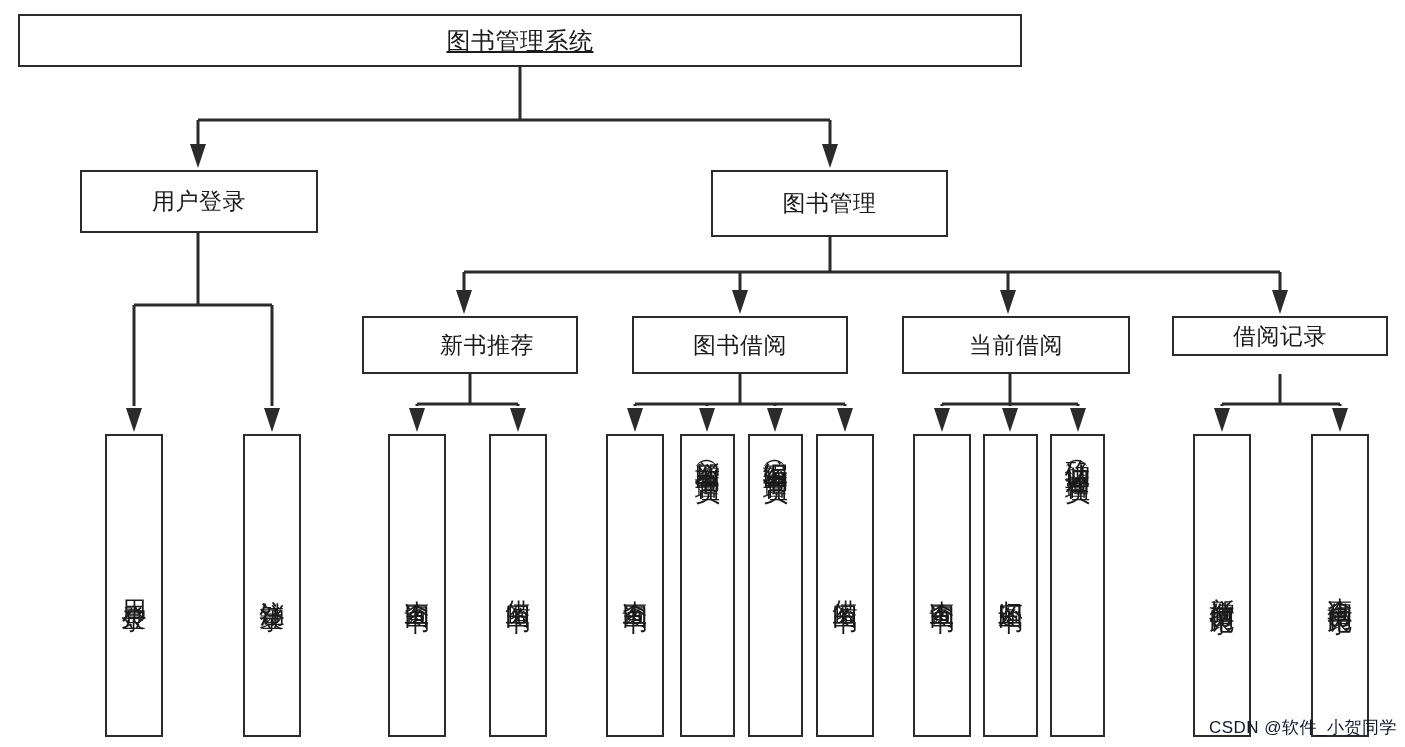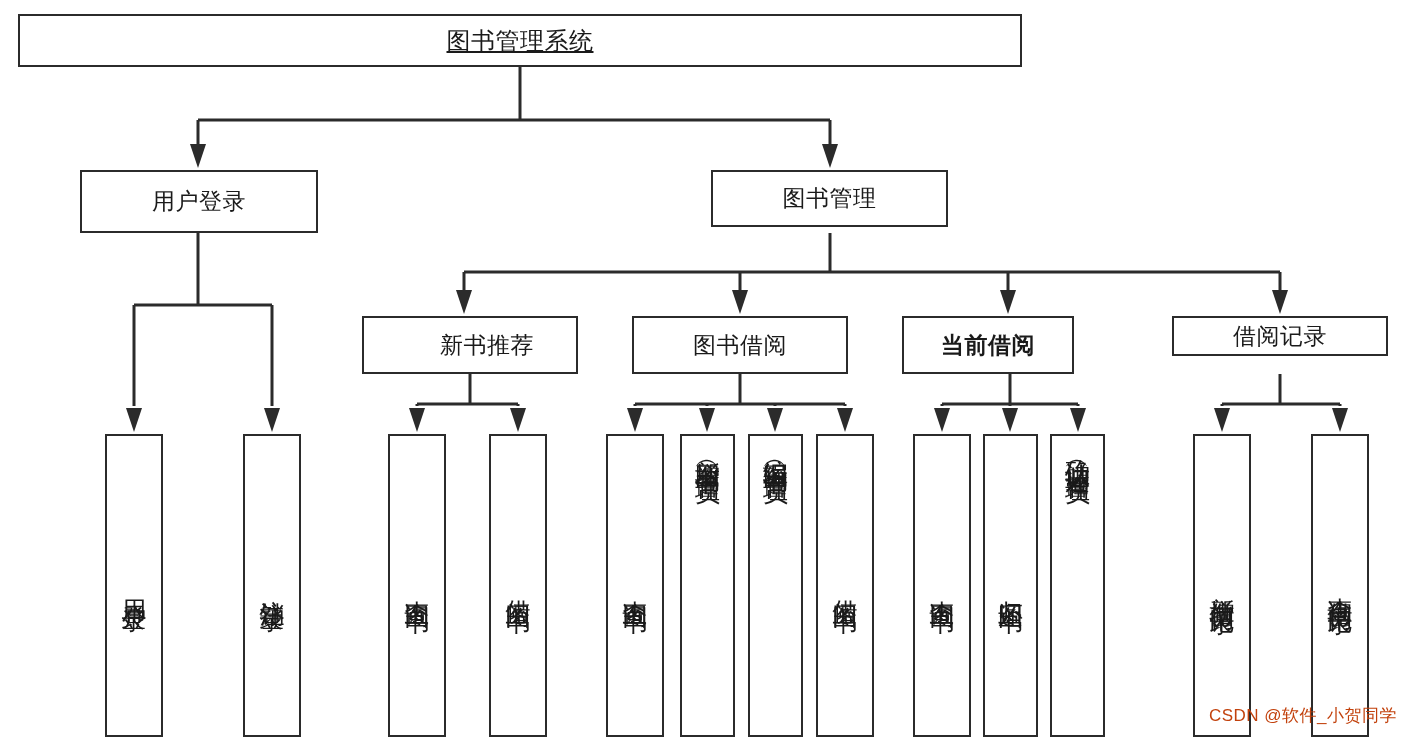--- a/index.html
+++ b/index.html
@@ -64,23 +64,23 @@
   }
   .node.vert.align-top {
     align-items: flex-start;
   }
   .node.vert.align-top .label {
     margin-top: 4px;
   }
   #watermark {
     position: absolute;
     right: 8px;
-    bottom: 20px;
+    bottom: 8px;
     font-size: 17px;
-    color: #c2410c;
+    color: #0f172a;
     letter-spacing: 0.5px;
     white-space: nowrap;
     pointer-events: none;
   }
 </style>
 </head>
 <body>
 
 <div id="canvas">
 
@@ -164,33 +164,33 @@
   </svg>
 
   <div class="node root horiz" style="left:18px; top:14px; width:1004px; height:53px;">
     <span class="label">图书管理系统</span>
   </div>
 
   <div class="node horiz" style="left:80px; top:170px; width:238px; height:63px;">
     <span class="label">用户登录</span>
   </div>
 
-  <div class="node horiz" style="left:711px; top:170px; width:237px; height:57px;">
+  <div class="node horiz" style="left:711px; top:170px; width:237px; height:67px;">
     <span class="label">图书管理</span>
   </div>
 
   <div class="node horiz" style="left:362px; top:316px; width:216px; height:58px;padding-left:34px;">
     <span class="label">新书推荐</span>
   </div>
 
   <div class="node horiz" style="left:632px; top:316px; width:216px; height:58px;">
     <span class="label">图书借阅</span>
   </div>
 
-  <div class="node horiz" style="left:902px; top:316px; width:172px; height:58px;font-weight:bold;">
+  <div class="node horiz" style="left:902px; top:316px; width:228px; height:58px;">
     <span class="label">当前借阅</span>
   </div>
 
   <div class="node horiz" style="left:1172px; top:316px; width:216px; height:40px;">
     <span class="label">借阅记录</span>
   </div>
 
   <div class="node vert align-mid" style="left:105px; top:434px; width:58px; height:303px;">
     <span class="label">用户登录</span>
   </div>

